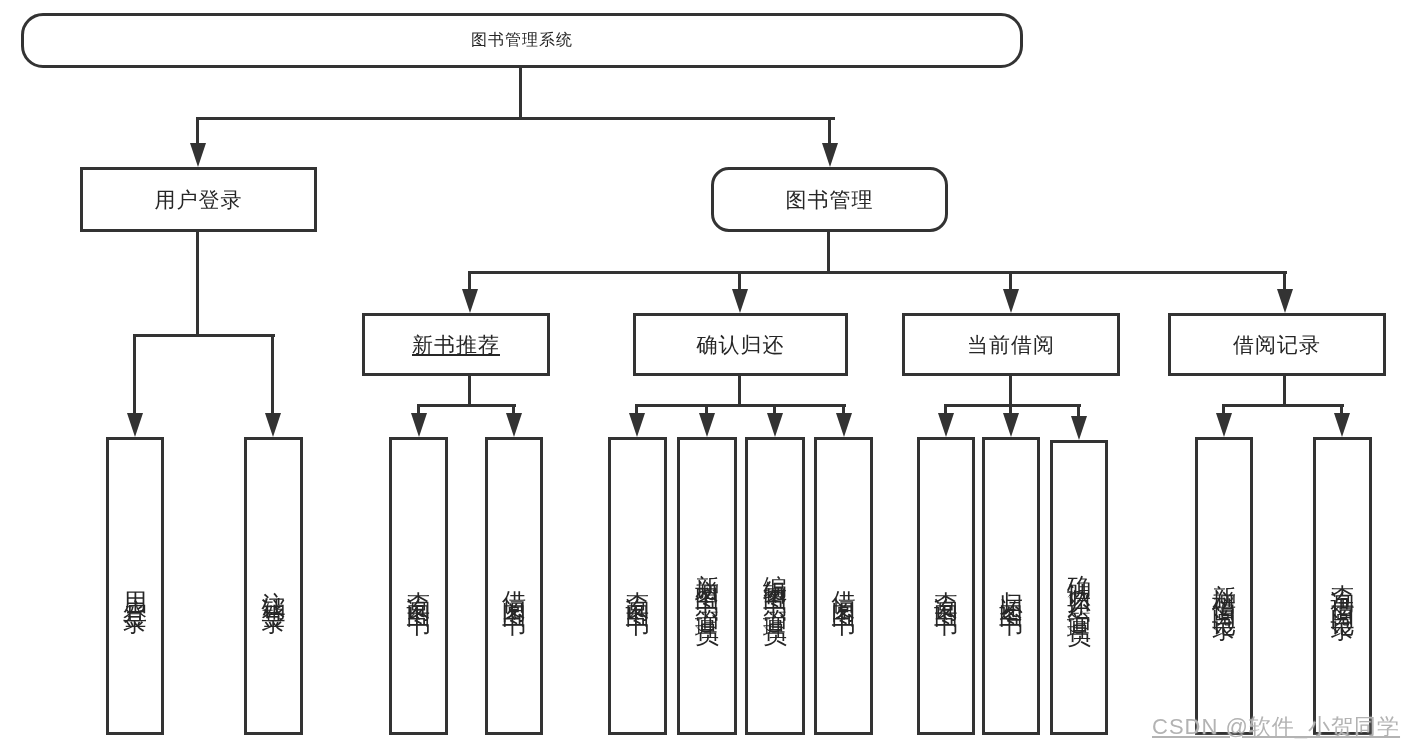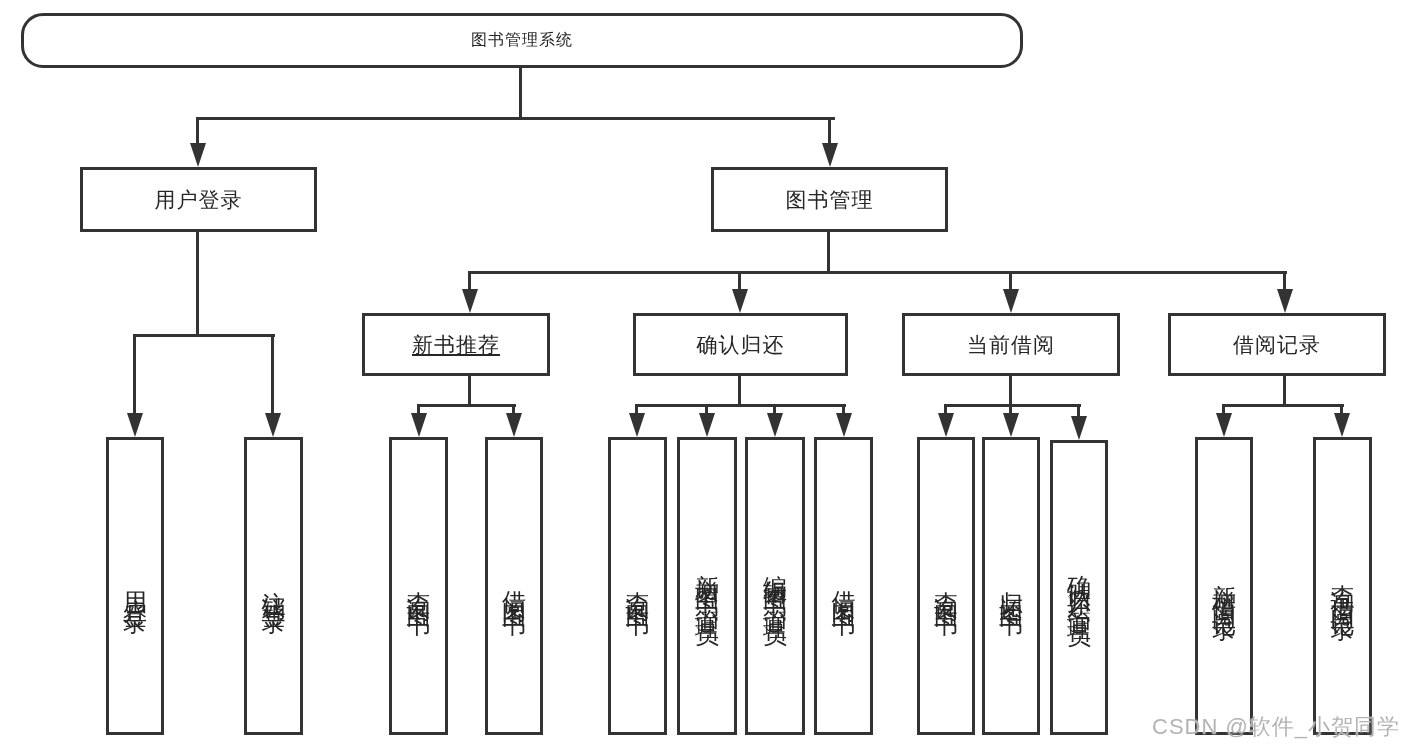--- a/index.html
+++ b/index.html
@@ -25,36 +25,36 @@
   }
   .cline { position:absolute; background:#333333; }
   .ahead {
     position:absolute; width:0; height:0;
     border-left:8px solid transparent; border-right:8px solid transparent;
     border-top:24px solid #333333;
   }
   #watermark {
     position:absolute; left:1152px; top:712px; z-index:5;
     font-size:22px; letter-spacing:1px; color:#b3b3b3;
-    text-shadow:0 0 2px #ffffff; white-space:nowrap;
+    text-shadow:0 0 2px #ffffff; white-space:nowrap;text-decoration:underline;
   }
 </style>
 </head>
 <body>
 
 <div id="stage">
 
   <div class="hbox" style="left:21px; top:13px; width:1002px; height:55px; font-size:16px;border-radius:22px;">
     <span>图书管理系统</span>
   </div>
 
   <div class="hbox" style="left:80px; top:167px; width:237px; height:65px;">
     <span>用户登录</span>
   </div>
-  <div class="hbox" style="left:711px; top:167px; width:237px; height:65px;">
+  <div class="hbox" style="left:711px; top:167px; width:237px; height:65px;border-radius:18px;">
     <span>图书管理</span>
   </div>
 
   <div class="hbox" style="left:362px; top:313px; width:188px; height:63px;text-decoration:underline;">
     <span>新书推荐</span>
   </div>
   <div class="hbox" style="left:633px; top:313px; width:215px; height:63px;">
     <span>确认归还</span>
   </div>
   <div class="hbox" style="left:902px; top:313px; width:218px; height:63px;align-items:center;">

